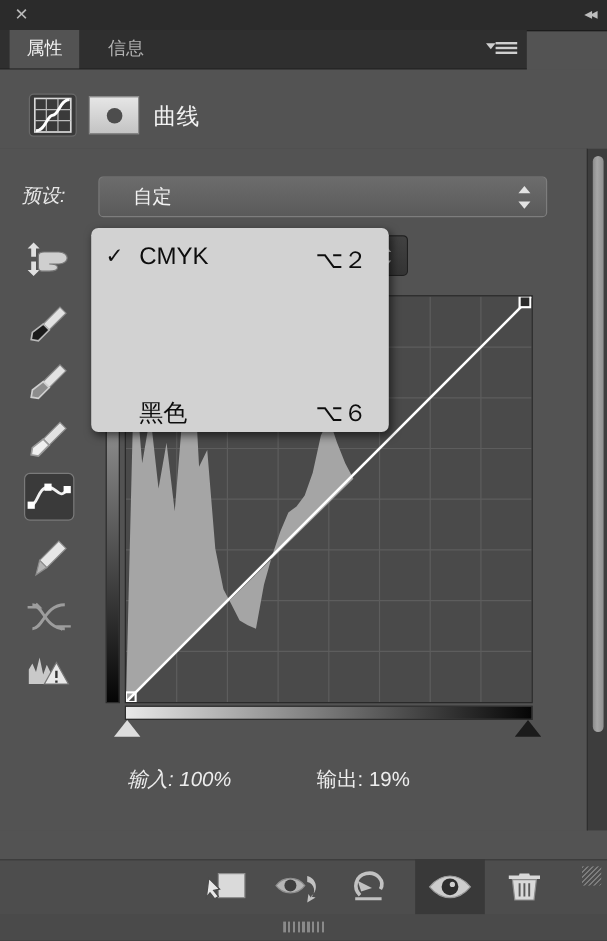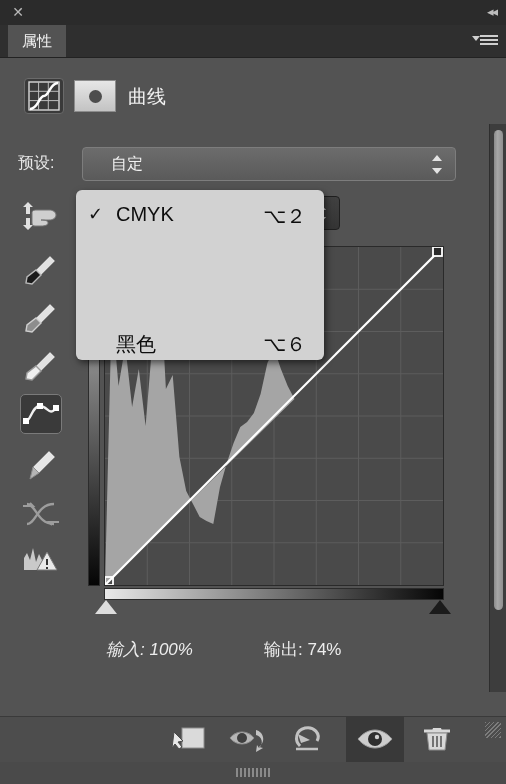--- a/index.html
+++ b/index.html
@@ -10,21 +10,21 @@
 
   
   .titlebar{position:absolute;left:0;top:0;width:506px;height:25px;background:#2b2b2b;
             border-bottom:1px solid #1c1c1c;}
   .closex{position:absolute;left:11px;top:5px;width:14px;height:14px;color:#b9b9b9;
           font-size:14px;line-height:14px;text-align:center;}
   .collapse{position:absolute;right:10px;top:4px;width:22px;height:16px;color:#bdbdbd;
             font-size:13px;line-height:16px;text-align:right;letter-spacing:-2px;}
 
   
-  .tabstrip{position:absolute;left:0;top:25px;width:506px;height:32px;background:#2f2f2f;
+  .tabstrip{position:absolute;left:0;top:25px;width:439px;height:32px;background:#2f2f2f;
             border-bottom:1px solid #222;}
   .tab{position:absolute;top:0;height:32px;line-height:32px;font-size:15px;color:#b2b2b2;
        padding:0 14px;box-sizing:border-box;}
   .tab.active{background:#535353;color:#f0f0f0;}
   .tab0{left:8px;}
   .tab1{left:76px;}
   .menuicon{position:absolute;right:8px;top:8px;width:26px;height:16px;}
   .menuicon .bar{position:absolute;right:0;width:18px;height:2px;background:#cfcfcf;}
   .menuicon .b1{top:2px;} .menuicon .b2{top:6px;} .menuicon .b3{top:10px;}
   .menuicon .chev{position:absolute;left:0;top:3px;width:0;height:0;
@@ -44,21 +44,21 @@
   .adjtitle{position:absolute;left:128px;top:84px;font-size:19px;color:#f2f2f2;}
 
   
   .content{position:absolute;left:0;top:124px;width:506px;height:568px;background:#535353;}
   .scrolltrack{position:absolute;right:0;top:124px;width:16px;height:568px;background:#3d3d3d;
                border-left:1px solid #2e2e2e;}
   .scrollthumb{position:absolute;left:4px;top:6px;width:9px;height:480px;border-radius:5px;
                background:linear-gradient(90deg,#8b8b8b,#a7a7a7 40%,#8f8f8f);}
 
   
-  .presetlabel{position:absolute;left:18px;top:153px;font-size:16px;color:#e8e8e8;}
+  .presetlabel{position:absolute;left:18px;top:153px;font-size:16px;color:#e8e8e8;font-style:italic;}
   .presetbox{position:absolute;left:82px;top:147px;width:374px;height:34px;box-sizing:border-box;
              background:linear-gradient(#6c6c6c,#5a5a5a);border:1px solid #7d7d7d;border-radius:4px;}
   .presetval{position:absolute;left:28px;top:6px;font-size:16px;color:#f2f2f2;}
   .stepper{position:absolute;right:12px;top:7px;width:11px;height:19px;}
   .stepper .up,.stepper .dn{position:absolute;left:0;width:0;height:0;
         border-left:5px solid transparent;border-right:5px solid transparent;}
   .stepper .up{top:0;border-bottom:6px solid #e3e3e3;}
   .stepper .dn{bottom:0;border-top:6px solid #e3e3e3;}
 
   
@@ -116,20 +116,21 @@
 
 <div class="panel">
 
   <div class="titlebar">
     <div class="closex">✕</div>
     <div class="collapse">◂◂</div>
   </div>
 
   <div class="tabstrip">
     <div class="tab tab0 active">属性</div>
+    <div class="tab tab1">信息</div>
     <div class="menuicon">
       <div class="chev"></div>
         <div class="bar b1"></div>
         <div class="bar b2"></div>
         <div class="bar b3"></div>
     </div>
   </div>
 
   <div class="adjhdr"></div>
   <div class="adjicon">
@@ -233,21 +234,21 @@
       <line x1="0" y1="338" x2="338" y2="0" stroke="#ffffff" stroke-width="2.2"></line>
       <rect x="0" y="330" width="8" height="8" fill="none" stroke="#ffffff" stroke-width="1.8"></rect>
       <rect x="328" y="0" width="9" height="9" fill="#2a2a2a" stroke="#ffffff" stroke-width="1.8"></rect>
     </svg>
   </div>
   <div class="gradh"></div>
   <div class="slider wp"></div>
   <div class="slider bp"></div>
 
   <div class="io in">输入: 100%</div>
-  <div class="io out">输出: 74%</div>
+  <div class="io out">输出: 19%</div>
 
   <div class="popup">
     <div class="mi" style="top:8px">
       <span class="chk">✓</span>
       <span class="lbl">CMYK</span>
       <span class="key">⌥２</span>
     </div>
     <div class="mi" style="top:136px">
       <span class="chk"></span>
       <span class="lbl">黑色</span>

